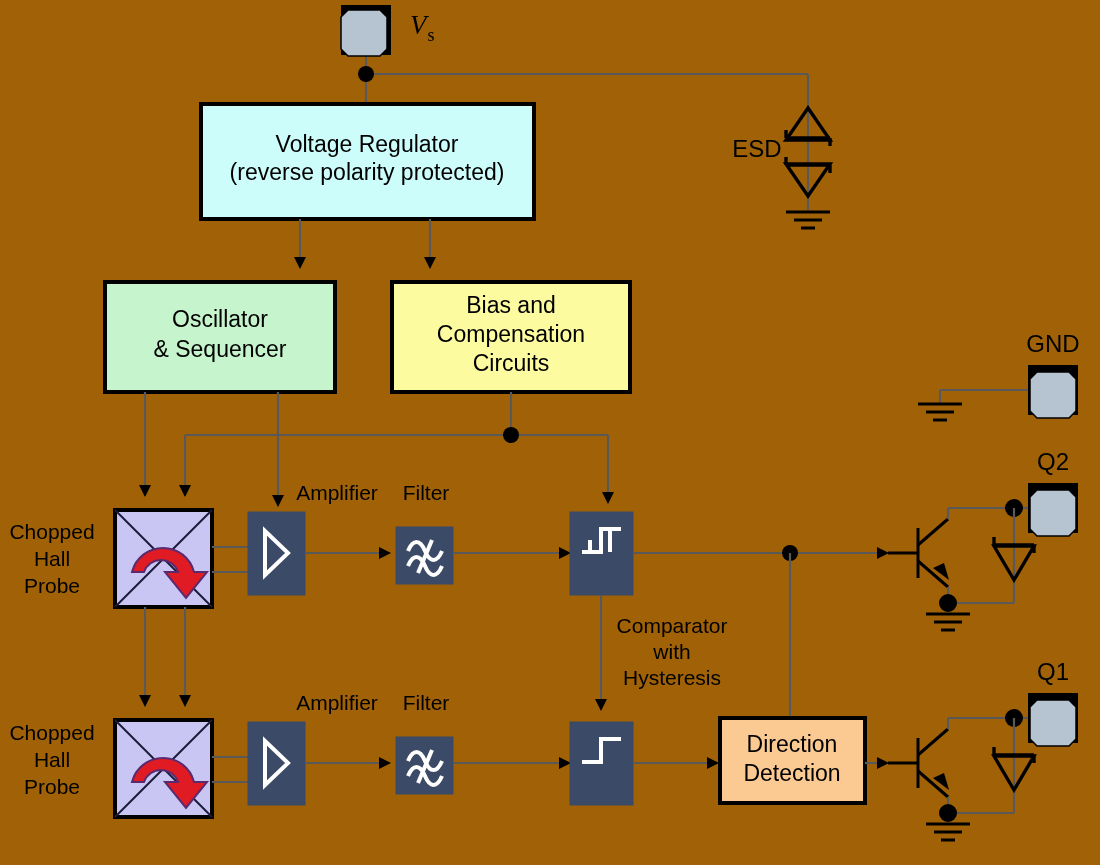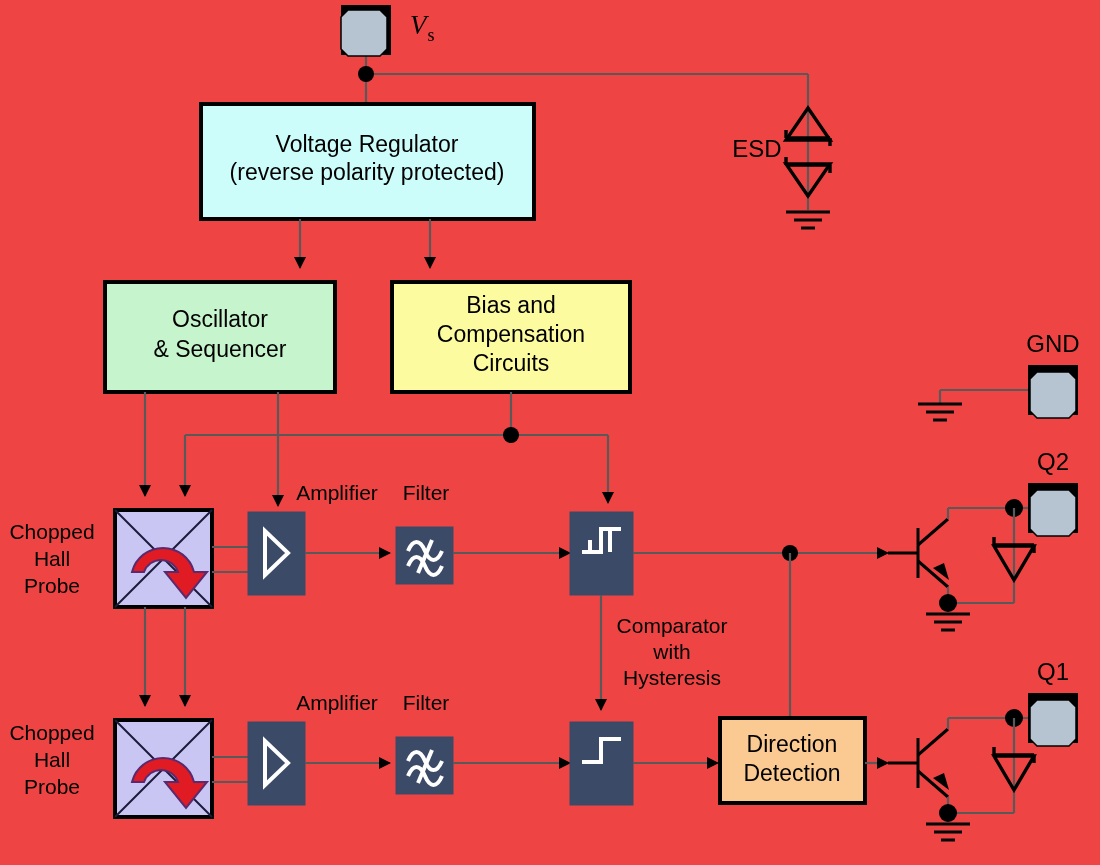--- a/index.html
+++ b/index.html
@@ -1,18 +1,18 @@
 <!DOCTYPE html>
 <html><head>
 <meta charset="utf-8">
 <style>
   html,body{margin:0;padding:0;background:#ffffff;}
   body{width:1100px;height:865px;overflow:hidden;
        font-family:"Liberation Sans", sans-serif;}
-  #stage{position:relative;width:1100px;height:865px;background:#ef4444;}
+  #stage{position:relative;width:1100px;height:865px;background:#a16207;}
   svg{display:block;}
   .blk-text{font-family:"Liberation Sans",sans-serif;font-size:23px;fill:#000;text-anchor:middle;}
   .lbl{font-family:"Liberation Sans",sans-serif;font-size:21px;fill:#000;text-anchor:middle;}
   .lbl-l{font-family:"Liberation Sans",sans-serif;font-size:21px;fill:#000;text-anchor:middle;}
   .pin-lbl{font-family:"Liberation Sans",sans-serif;font-size:24px;fill:#000;text-anchor:middle;}
   .vs-lbl{font-family:"Liberation Serif",serif;font-size:27px;fill:#000;font-style:italic;}
   .vs-sub{font-family:"Liberation Serif",serif;font-size:18px;fill:#000;font-style:normal;}
   .wire{stroke:#595959;stroke-width:2.2;fill:none;}
   .box{stroke:#000;stroke-width:4;}
   .darkbox{fill:#3b4a66;stroke:#3b4a66;stroke-width:1;}

